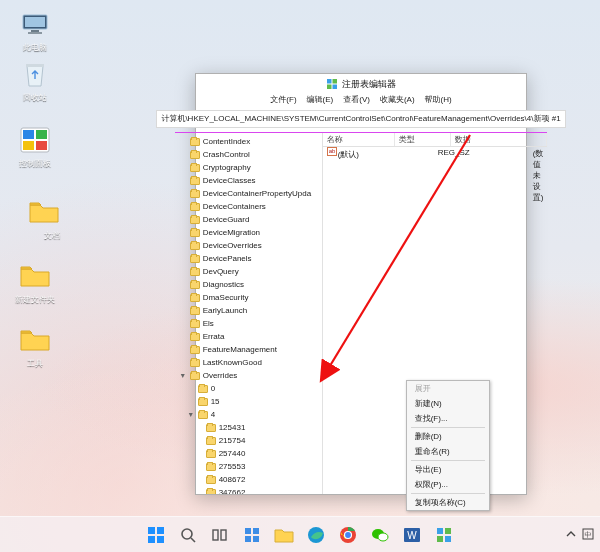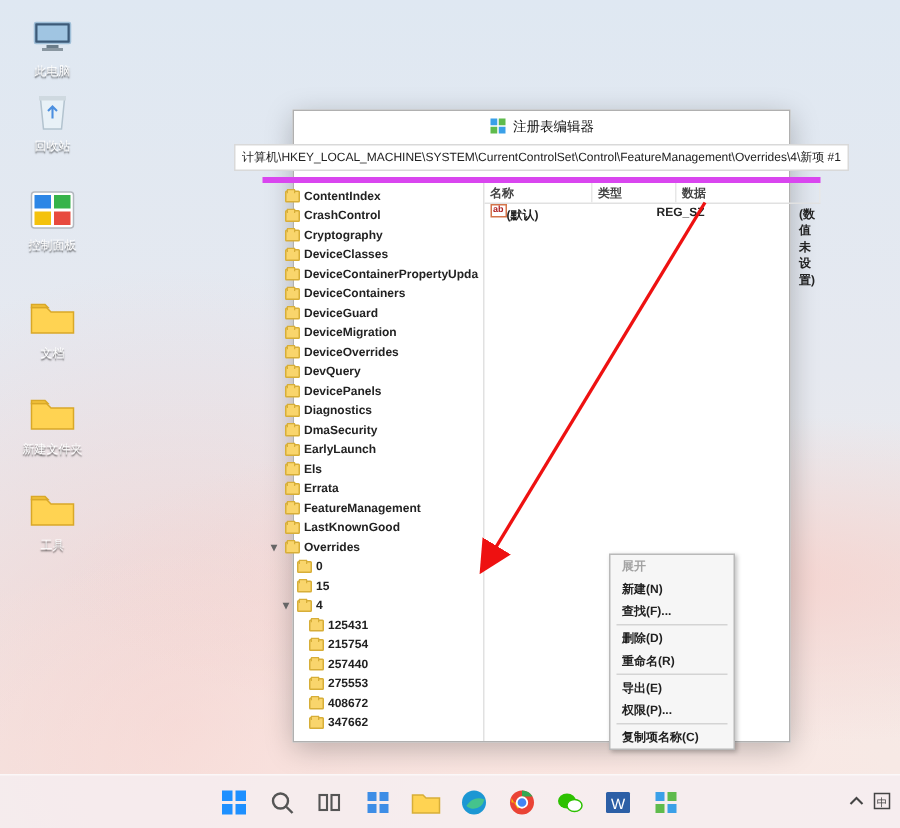--- a/index.html
+++ b/index.html
@@ -31,21 +31,21 @@
   }
   .titlebar { height: 20px; display: flex; align-items: center; padding: 0 4px; gap: 4px; }
   .titlebar .ticon { width: 12px; height: 12px; }
   .titlebar .ttxt { font-size: 9px; color: #111; }
 
   .menubar { height: 14px; display: flex; gap: 10px; padding: 0 6px; font-size: 8px; color: #222;}
   .menubar span { cursor: default; }
 
   .pathbar { height: 18px; border: 1px solid #d9d9d9; margin: 2px 4px 4px; padding: 2px 4px; background:#fff; font-size:8px; color:#222; overflow:hidden; white-space:nowrap; }
 
-  .panes { flex: 1; display: flex; border-top: 4px solid #d946ef; min-height: 0; font-weight: bold; }
+  .panes { flex: 1; display: flex; border-top: 1px solid #d946ef; min-height: 0; }
   .tree {
     width: 148px; border-right: 1px solid #e1e1e1; overflow: hidden;
     font-size: 8px; color: #222; padding: 2px 0 2px 4px;
   }
   .node { display:flex; align-items:center; gap:3px; height:13px; white-space:nowrap; padding-left:calc(var(--d)*8px); }
   .node .tw { display:inline-block; width:8px; text-align:center; color:#666;}
   .node .fld { width:10px; height:8px; background:#f9d56c; border:0.5px solid #d7ae38; border-radius:1px; position:relative; }
   .node .fld::before { content:""; position:absolute; top:-2px; left:0; width:4px; height:2px; background:#f9d56c; border:0.5px solid #d7ae38; border-bottom:0; border-radius:1px 1px 0 0; }
   .node .lbl { }
 
@@ -114,21 +114,21 @@
     <svg width="30" height="26" viewBox="0 0 30 26">
         <rect x="1" y="1" width="28" height="24" rx="2" fill="#fff" stroke="#b3b8bf"></rect>
         <rect x="3" y="3" width="11" height="9" fill="#2c86e6"></rect>
         <rect x="16" y="3" width="11" height="9" fill="#36b34a"></rect>
         <rect x="3" y="14" width="11" height="9" fill="#f4c20d"></rect>
         <rect x="16" y="14" width="11" height="9" fill="#e84a3e"></rect>
       </svg>
   </span>
   <span class="lbl">控制面板</span>
 </div>
-<div class="desk-icon" style="left:10px; top:196px;">
+<div class="desk-icon" style="left:10px; top:196px;align-items:flex-end;">
   <span class="glyph">
       <svg width="32" height="24" viewBox="0 0 32 24">
         <path d="M2 5 h10 l3 3 h15 v14 H2 Z" fill="#ffd352" stroke="#d9a828"></path>
         <path d="M2 3 h9 l2 2 H2 Z" fill="#f3c33b" stroke="#d9a828"></path>
       </svg>
     </span>
   <span class="lbl">文档</span>
 </div>
 <div class="desk-icon" style="left:10px; top:260px;">
   <span class="glyph">
@@ -154,20 +154,27 @@
     <span class="ticon">
       <svg width="12" height="12" viewBox="0 0 12 12">
           <rect x="1" y="1" width="4.5" height="4.5" fill="#3aa0e8"></rect>
           <rect x="6.5" y="1" width="4.5" height="4.5" fill="#5fbb4c"></rect>
           <rect x="1" y="6.5" width="4.5" height="4.5" fill="#5fbb4c"></rect>
           <rect x="6.5" y="6.5" width="4.5" height="4.5" fill="#3aa0e8"></rect>
         </svg>
     </span>
     <span class="ttxt">注册表编辑器</span>
   </div>
+  <div class="menubar">
+    <span>文件(F)</span>
+    <span>编辑(E)</span>
+    <span>查看(V)</span>
+    <span>收藏夹(A)</span>
+    <span>帮助(H)</span>
+  </div>
   <div class="pathbar">计算机\HKEY_LOCAL_MACHINE\SYSTEM\CurrentControlSet\Control\FeatureManagement\Overrides\4\新项 #1</div>
   <div class="panes">
     <div class="tree" id="tree">
         <div class="node" style="--d: 0;">
           <span class="tw">&nbsp;</span>
           <span class="fld"></span>
           <span class="lbl">ContentIndex</span>
         </div>
         <div class="node" style="--d: 0;">
           <span class="tw">&nbsp;</span>
@@ -205,26 +212,26 @@
           <span class="lbl">DeviceMigration</span>
         </div>
         <div class="node" style="--d: 0;">
           <span class="tw">&nbsp;</span>
           <span class="fld"></span>
           <span class="lbl">DeviceOverrides</span>
         </div>
         <div class="node" style="--d: 0;">
           <span class="tw">&nbsp;</span>
           <span class="fld"></span>
+          <span class="lbl">DevicePanels</span>
+        </div>
+        <div class="node" style="--d: 0;">
+          <span class="tw">&nbsp;</span>
+          <span class="fld"></span>
           <span class="lbl">DevQuery</span>
-        </div>
-        <div class="node" style="--d: 0;">
-          <span class="tw">&nbsp;</span>
-          <span class="fld"></span>
-          <span class="lbl">DevicePanels</span>
         </div>
         <div class="node" style="--d: 0;">
           <span class="tw">&nbsp;</span>
           <span class="fld"></span>
           <span class="lbl">Diagnostics</span>
         </div>
         <div class="node" style="--d: 0;">
           <span class="tw">&nbsp;</span>
           <span class="fld"></span>
           <span class="lbl">DmaSecurity</span>

